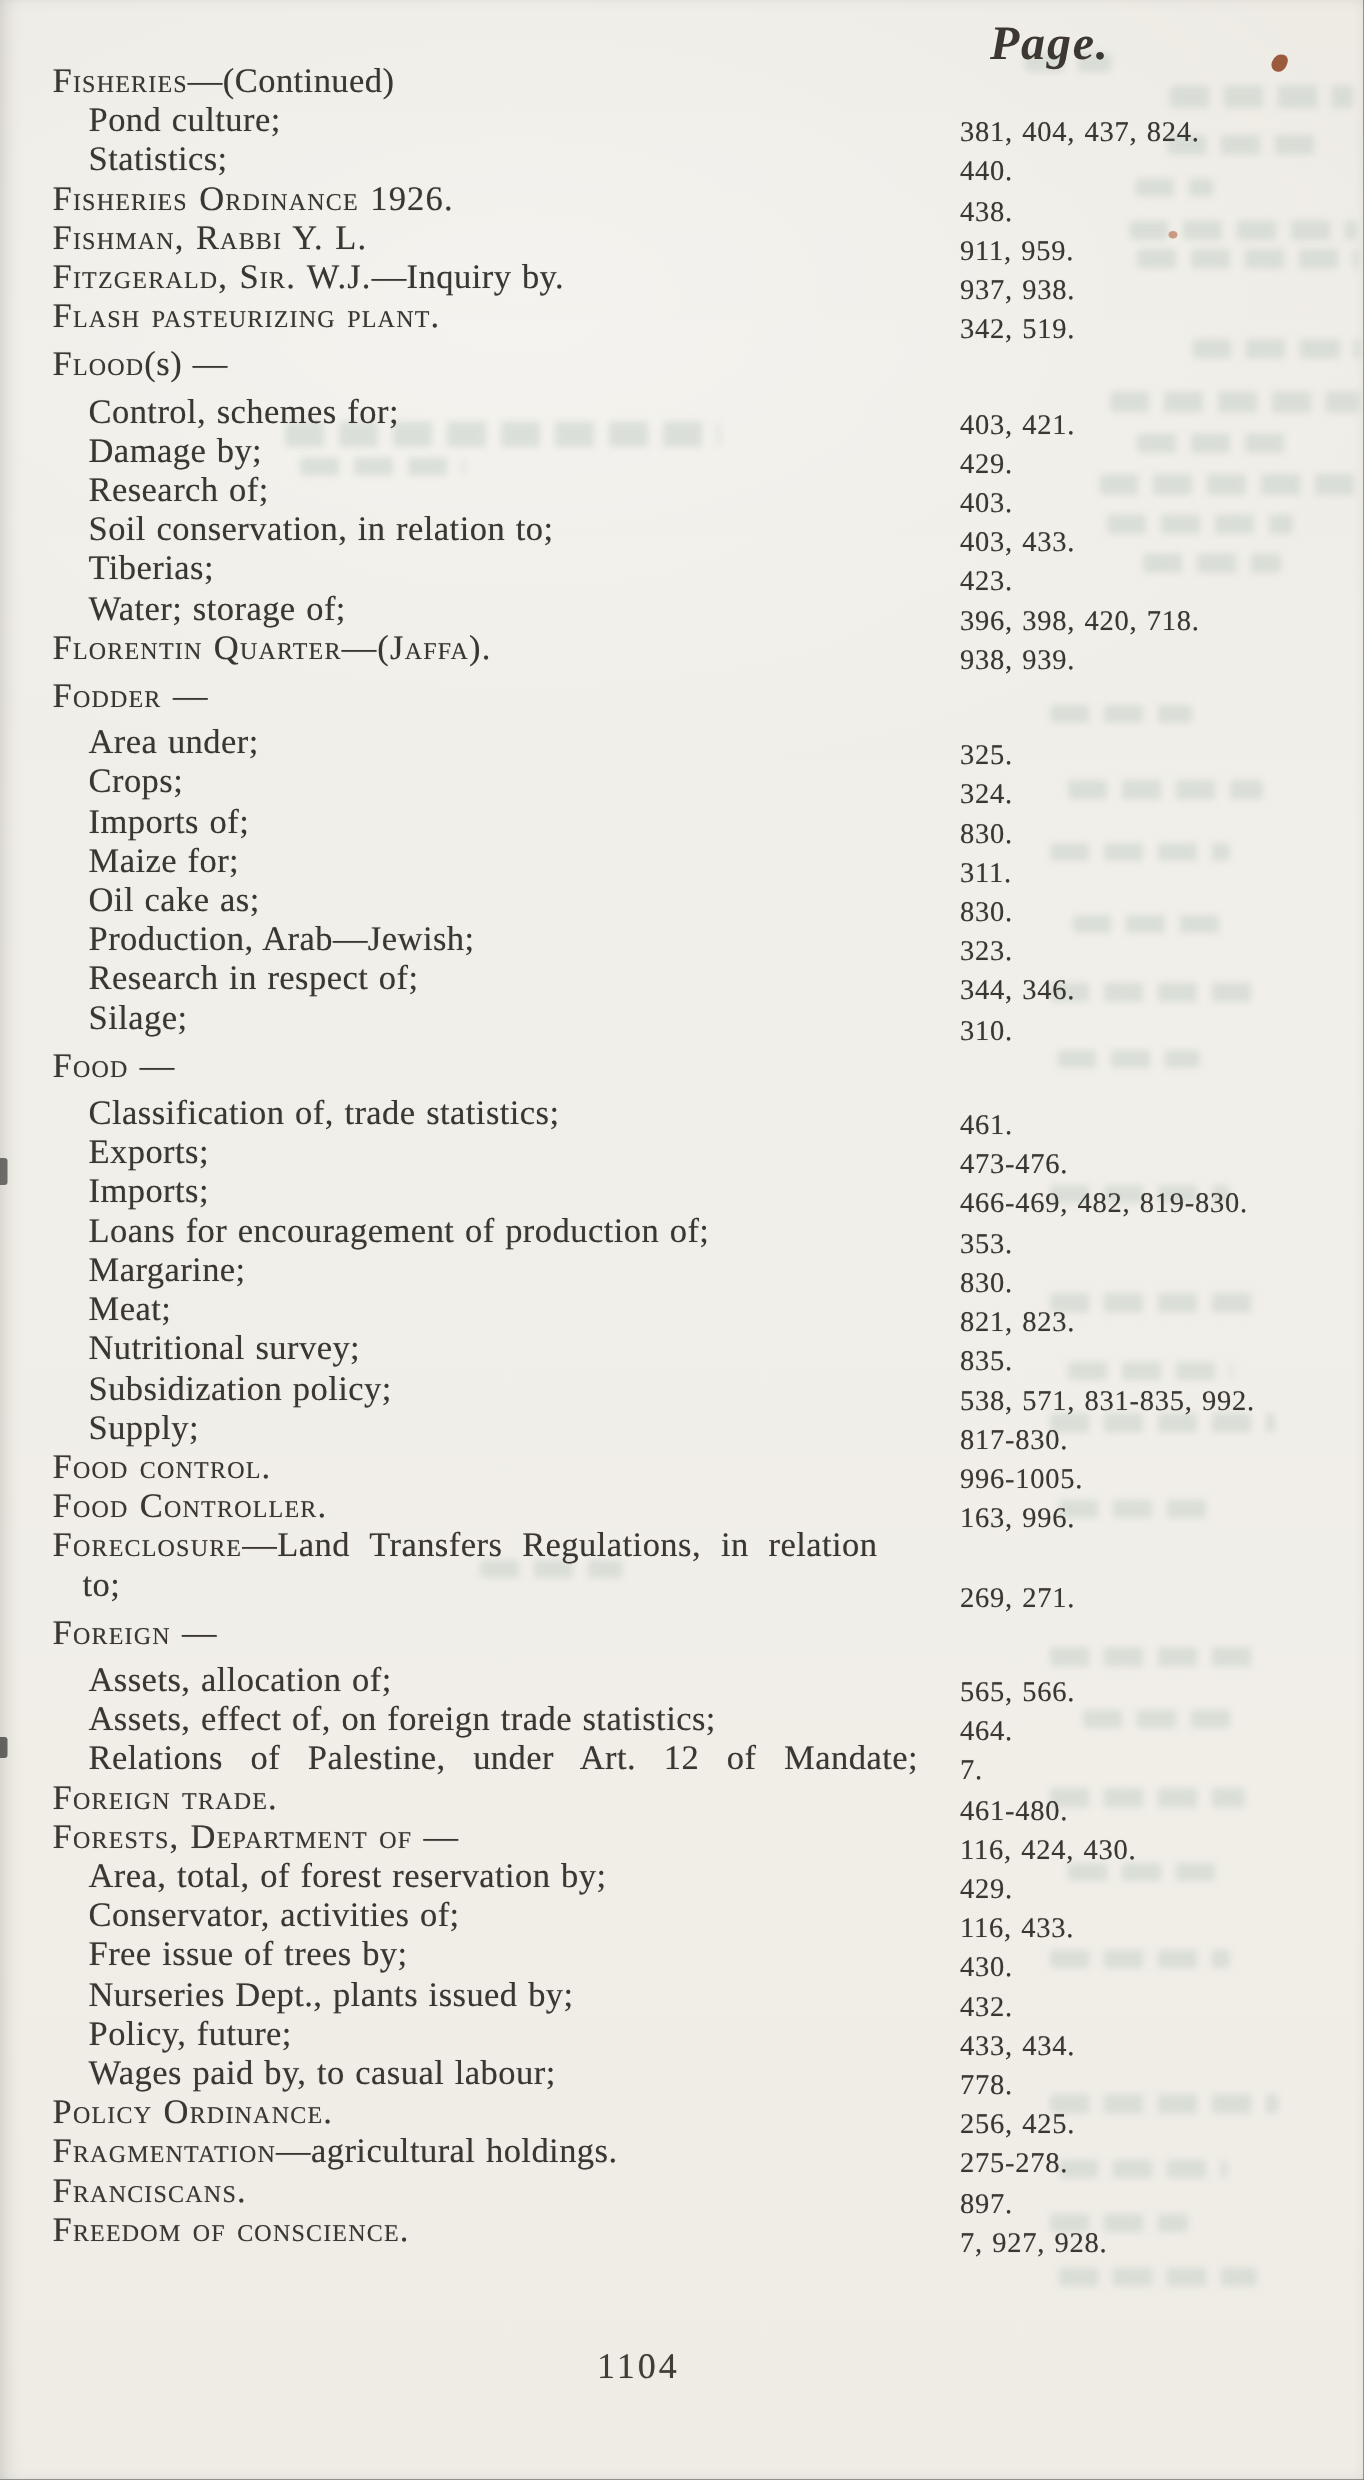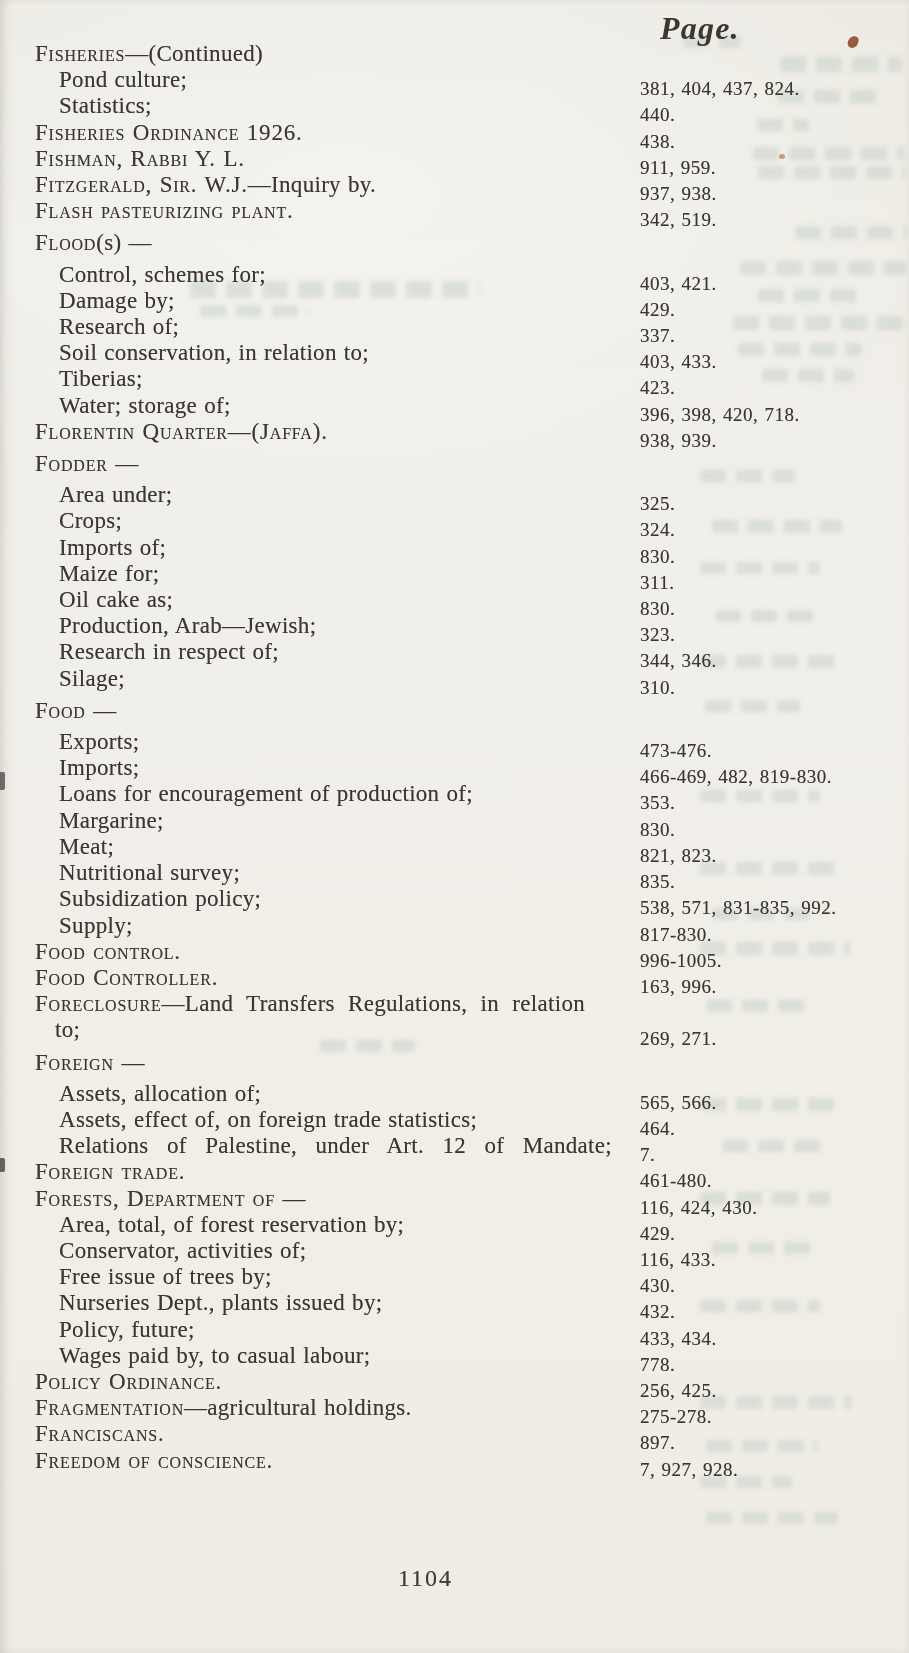--- a/index.html
+++ b/index.html
@@ -105,35 +105,36 @@
       <div class="row lvl0"><span class="txt"><span class="sc">Fisheries</span><span>—(Continued)</span></span></div>
       <div class="row lvl1"><span class="txt"><span class="sc"></span><span>Pond culture;</span></span><span class="pages">381, 404, 437, 824.</span></div>
       <div class="row lvl1"><span class="txt"><span class="sc"></span><span>Statistics;</span></span><span class="pages">440.</span></div>
       <div class="row lvl0"><span class="txt"><span class="sc">Fisheries Ordinance 1926.</span><span></span></span><span class="pages">438.</span></div>
       <div class="row lvl0"><span class="txt"><span class="sc">Fishman, Rabbi Y. L.</span><span></span></span><span class="pages">911, 959.</span></div>
       <div class="row lvl0"><span class="txt"><span class="sc">Fitzgerald, Sir. W.J.</span><span>—Inquiry by.</span></span><span class="pages">937, 938.</span></div>
       <div class="row lvl0"><span class="txt"><span class="sc">Flash pasteurizing plant.</span><span></span></span><span class="pages">342, 519.</span></div>
       <div class="row lvl0 grp"><span class="txt"><span class="sc">Flood</span><span>(s) —</span></span></div>
       <div class="row lvl1"><span class="txt"><span class="sc"></span><span>Control, schemes for;</span></span><span class="pages">403, 421.</span></div>
       <div class="row lvl1"><span class="txt"><span class="sc"></span><span>Damage by;</span></span><span class="pages">429.</span></div>
-      <div class="row lvl1"><span class="txt"><span class="sc"></span><span>Research of;</span></span><span class="pages">337.</span></div>
+      <div class="row lvl1"><span class="txt"><span class="sc"></span><span>Research of;</span></span><span class="pages">403.</span></div>
       <div class="row lvl1"><span class="txt"><span class="sc"></span><span>Soil conservation, in relation to;</span></span><span class="pages">403, 433.</span></div>
       <div class="row lvl1"><span class="txt"><span class="sc"></span><span>Tiberias;</span></span><span class="pages">423.</span></div>
       <div class="row lvl1"><span class="txt"><span class="sc"></span><span>Water; storage of;</span></span><span class="pages">396, 398, 420, 718.</span></div>
       <div class="row lvl0"><span class="txt"><span class="sc">Florentin Quarter—(Jaffa).</span><span></span></span><span class="pages">938, 939.</span></div>
       <div class="row lvl0 grp"><span class="txt"><span class="sc">Fodder —</span><span></span></span></div>
       <div class="row lvl1"><span class="txt"><span class="sc"></span><span>Area under;</span></span><span class="pages">325.</span></div>
       <div class="row lvl1"><span class="txt"><span class="sc"></span><span>Crops;</span></span><span class="pages">324.</span></div>
       <div class="row lvl1"><span class="txt"><span class="sc"></span><span>Imports of;</span></span><span class="pages">830.</span></div>
       <div class="row lvl1"><span class="txt"><span class="sc"></span><span>Maize for;</span></span><span class="pages">311.</span></div>
       <div class="row lvl1"><span class="txt"><span class="sc"></span><span>Oil cake as;</span></span><span class="pages">830.</span></div>
       <div class="row lvl1"><span class="txt"><span class="sc"></span><span>Production, Arab—Jewish;</span></span><span class="pages">323.</span></div>
       <div class="row lvl1"><span class="txt"><span class="sc"></span><span>Research in respect of;</span></span><span class="pages">344, 346.</span></div>
       <div class="row lvl1"><span class="txt"><span class="sc"></span><span>Silage;</span></span><span class="pages">310.</span></div>
       <div class="row lvl0 grp"><span class="txt"><span class="sc">Food —</span><span></span></span></div>
+      <div class="row lvl1"><span class="txt"><span class="sc"></span><span>Classification of, trade statistics;</span></span><span class="pages">461.</span></div>
       <div class="row lvl1"><span class="txt"><span class="sc"></span><span>Exports;</span></span><span class="pages">473-476.</span></div>
       <div class="row lvl1"><span class="txt"><span class="sc"></span><span>Imports;</span></span><span class="pages">466-469, 482, 819-830.</span></div>
       <div class="row lvl1"><span class="txt"><span class="sc"></span><span>Loans for encouragement of production of;</span></span><span class="pages">353.</span></div>
       <div class="row lvl1"><span class="txt"><span class="sc"></span><span>Margarine;</span></span><span class="pages">830.</span></div>
       <div class="row lvl1"><span class="txt"><span class="sc"></span><span>Meat;</span></span><span class="pages">821, 823.</span></div>
       <div class="row lvl1"><span class="txt"><span class="sc"></span><span>Nutritional survey;</span></span><span class="pages">835.</span></div>
       <div class="row lvl1"><span class="txt"><span class="sc"></span><span>Subsidization policy;</span></span><span class="pages">538, 571, 831-835, 992.</span></div>
       <div class="row lvl1"><span class="txt"><span class="sc"></span><span>Supply;</span></span><span class="pages">817-830.</span></div>
       <div class="row lvl0"><span class="txt"><span class="sc">Food control.</span><span></span></span><span class="pages">996-1005.</span></div>
       <div class="row lvl0"><span class="txt"><span class="sc">Food Controller.</span><span></span></span><span class="pages">163, 996.</span></div>

